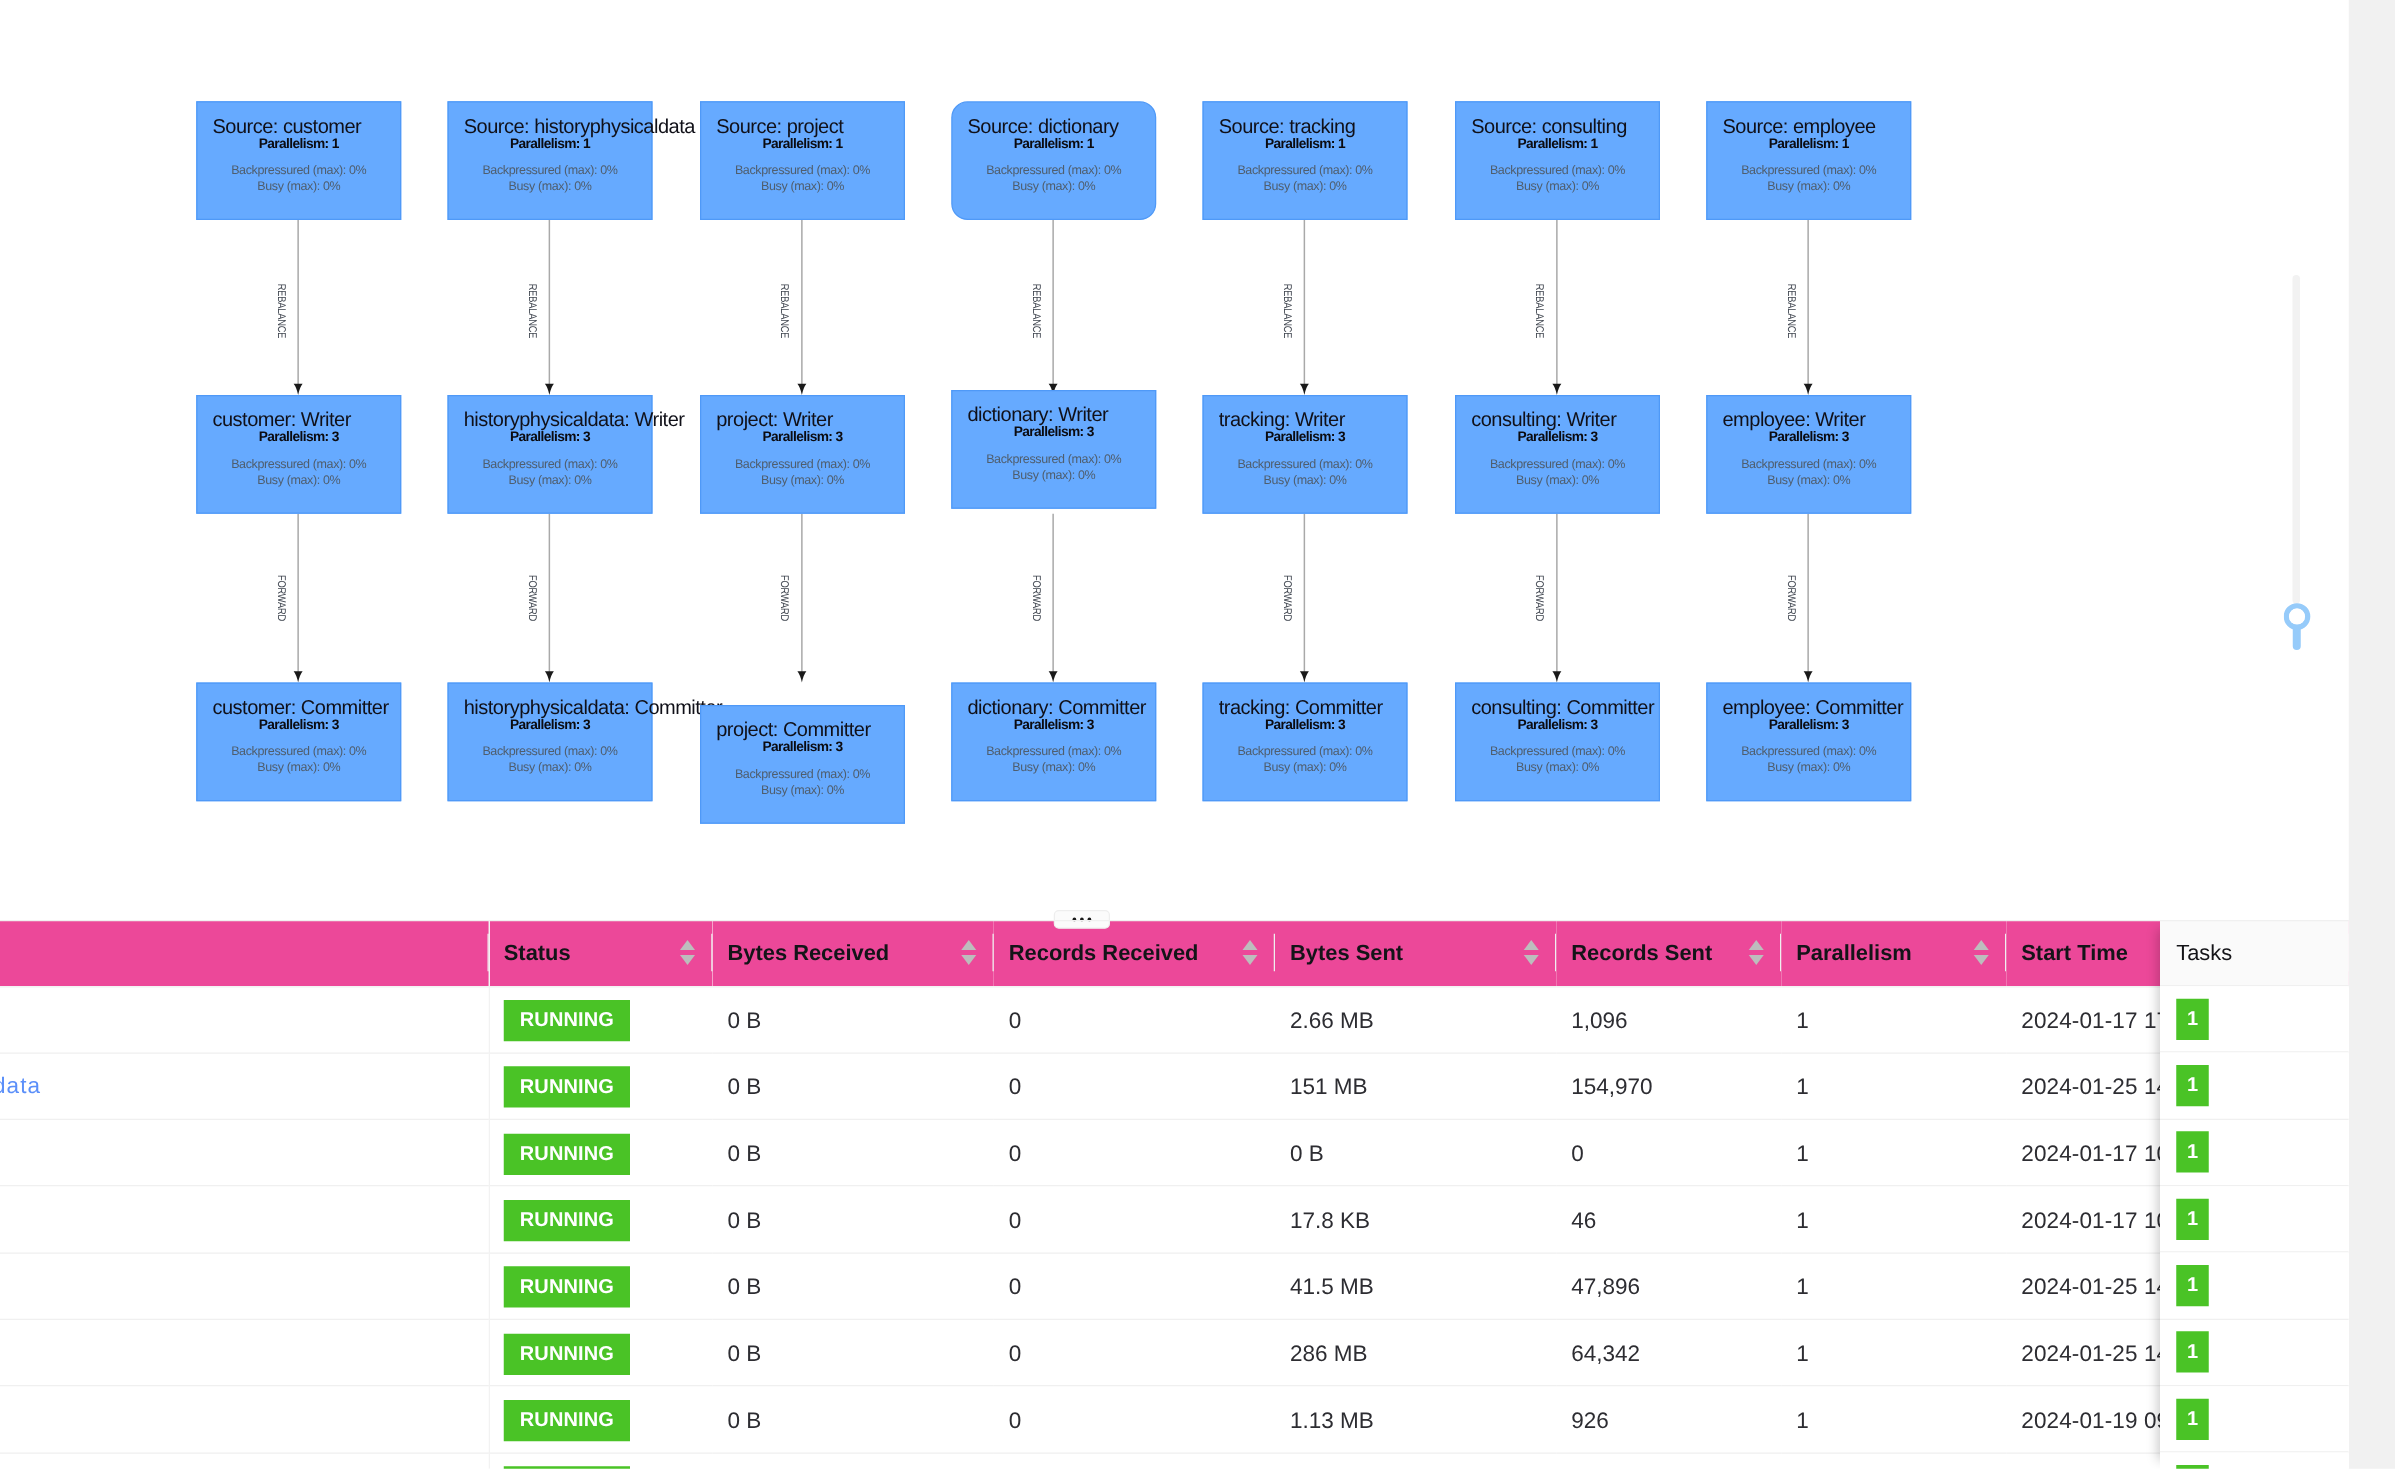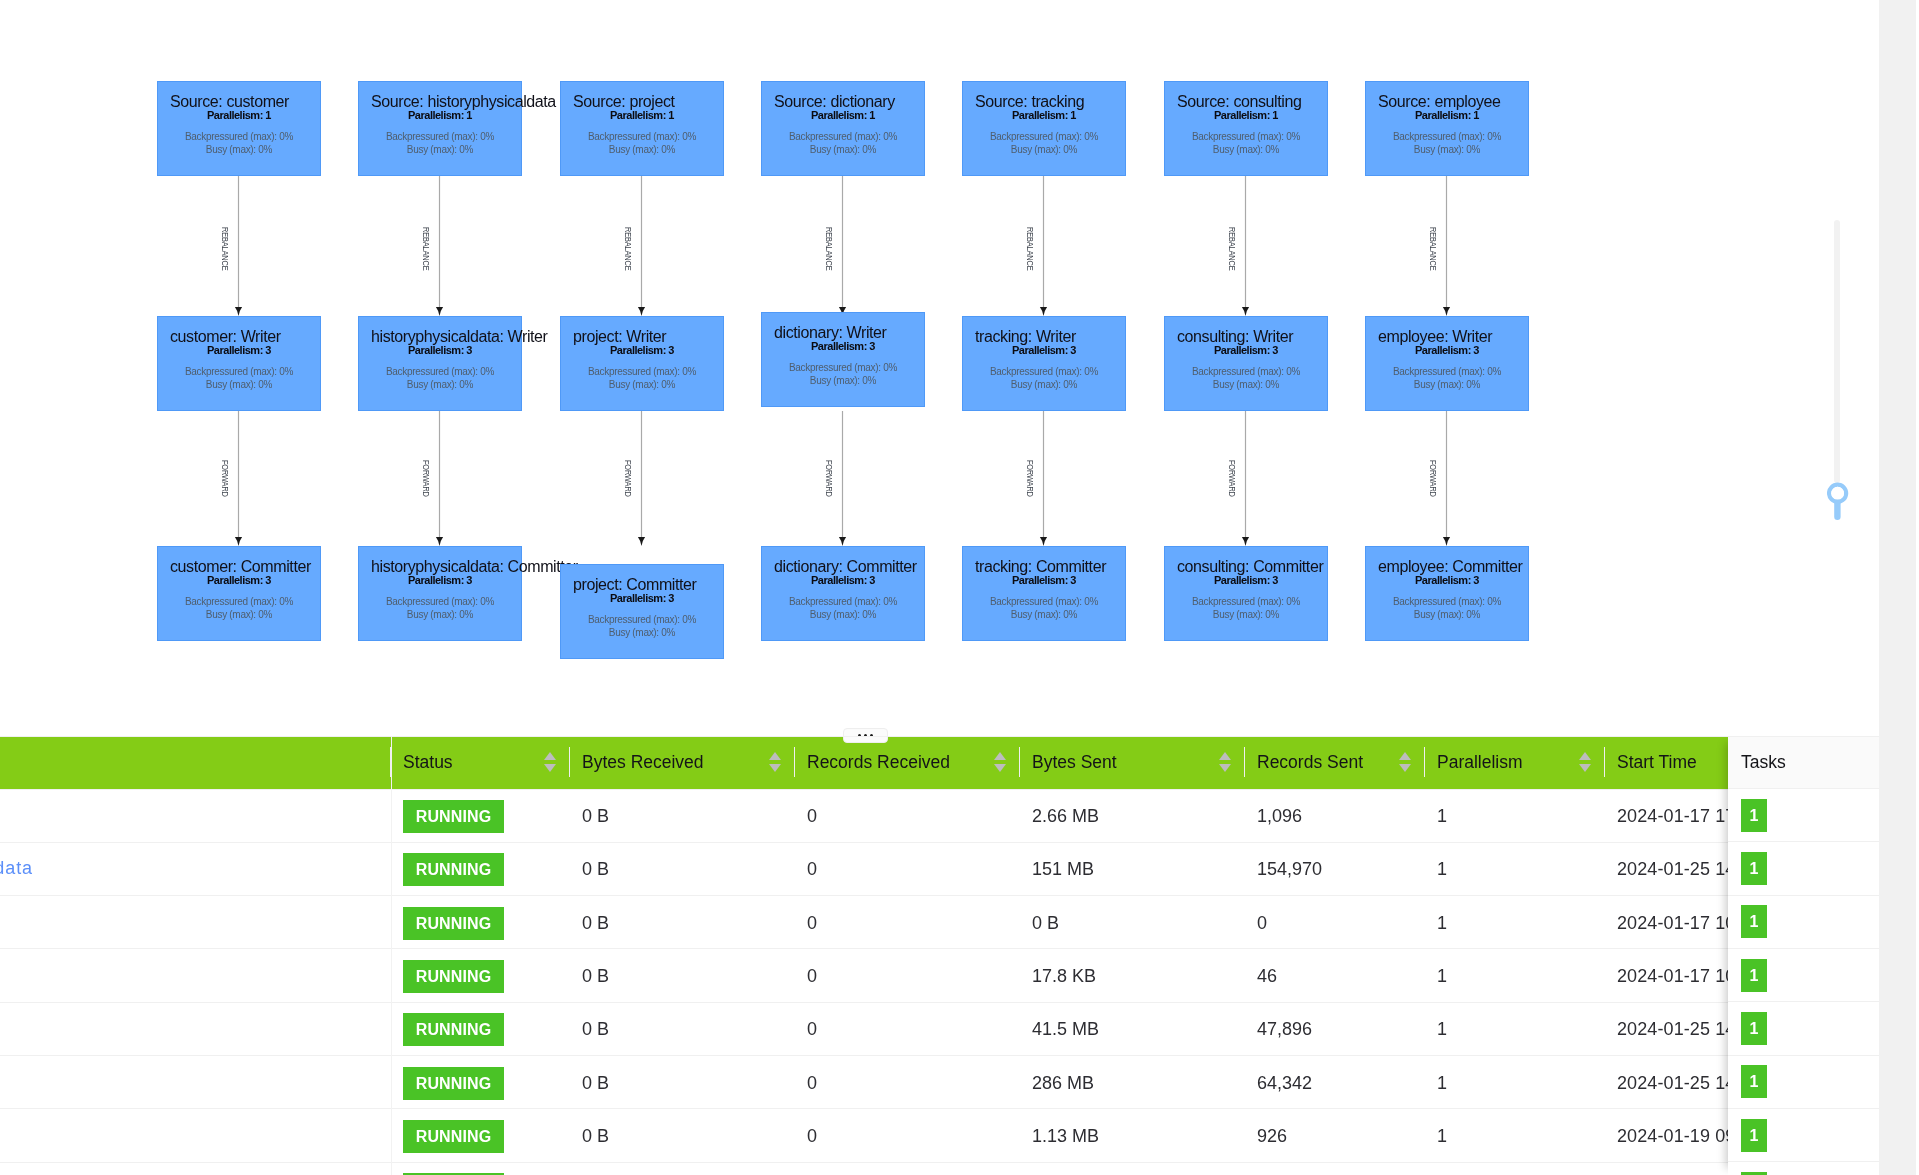--- a/index.html
+++ b/index.html
@@ -70,21 +70,21 @@
     content:""; position:absolute; left:0; top:0; width:1879px; height:1px;
     background:#f0f0f0; z-index:7;
   }
   .frozen-divider {
     position:absolute; left:391px; top:0; width:1px; height:439px;
     background:#f2f2f2; z-index:4;
   }
   .tbl { position:absolute; left:-240px; top:0; width:2119px; }
   table.jobtable { border-collapse:collapse; width:2119px; table-layout:fixed; font-size:15px; }
   table.jobtable th {
-    height:53px; background:#84cc16; color:#141418; font-weight:400;
+    height:53px; background:#ec4899; color:#141418; font-weight:700;
     font-size:17.5px; text-align:left; padding:0 12px; position:relative;
     border-bottom:1px solid #f0f0f0; white-space:nowrap;margin-top:36px;
   }
   table.jobtable th .th-inner { display:flex; align-items:center; }
   table.jobtable th .col-sep {
     position:absolute; right:0; top:50%; transform:translateY(-50%);
     width:1px; height:30px; background:#efefef;
   }
   table.jobtable td {
     height:53.33px; padding:2px 12px 0; color:#2d2d32; font-size:18px;
@@ -214,21 +214,21 @@
           </div>
         </div>
         <div class="node" data-name="graph-node" style="left: 560px; top: 81px; padding-left: 32px;">
           <div class="node-title" data-name="node-title">Source: project</div>
           <div class="node-par" data-name="node-parallelism">Parallelism: 1</div>
           <div class="node-metrics" data-name="node-metrics">
             <div data-name="node-backpressure-text">Backpressured (max): 0%</div>
             <div data-name="node-busy-text">Busy (max): 0%</div>
           </div>
         </div>
-        <div class="node" data-name="graph-node" style="left: 761px; top: 81px;">
+        <div class="node" data-name="graph-node" style="left: 761px; top: 81px; border-radius: 13px;">
           <div class="node-title" data-name="node-title">Source: dictionary</div>
           <div class="node-par" data-name="node-parallelism">Parallelism: 1</div>
           <div class="node-metrics" data-name="node-metrics">
             <div data-name="node-backpressure-text">Backpressured (max): 0%</div>
             <div data-name="node-busy-text">Busy (max): 0%</div>
           </div>
         </div>
         <div class="node" data-name="graph-node" style="left: 962px; top: 81px; padding-left: 10px;">
           <div class="node-title" data-name="node-title">Source: tracking</div>
           <div class="node-par" data-name="node-parallelism">Parallelism: 1</div>

